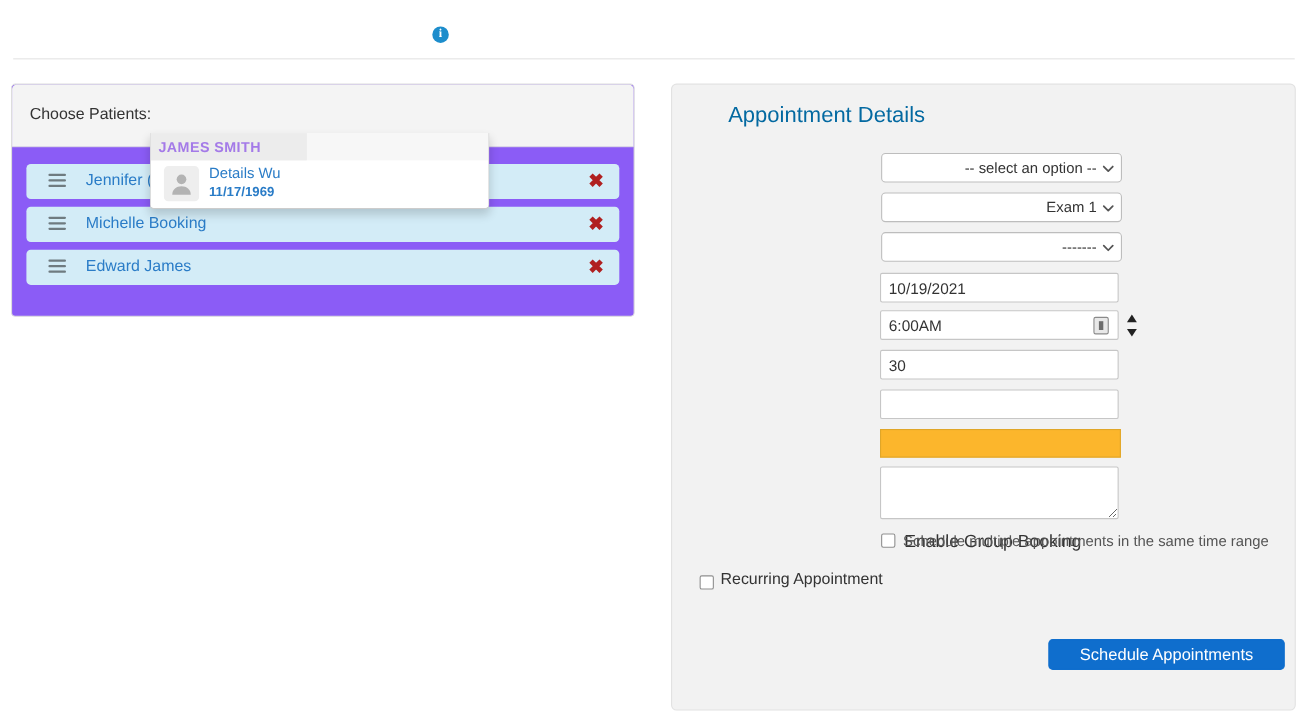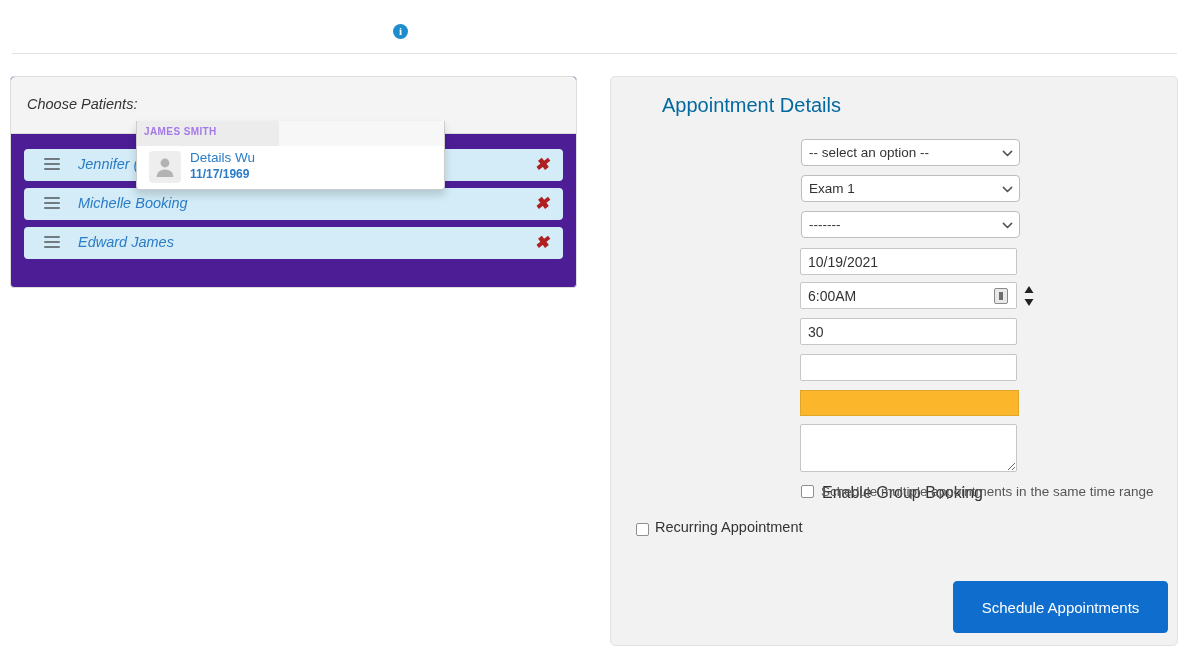--- a/index.html
+++ b/index.html
@@ -47,24 +47,23 @@
     left: 12px; top: 53px;
     width: 1165px; height: 1px;
     background: #e3e3e3;
   }
 
   
   .left-panel {
     position: absolute;
     left: 10px; top: 76px;
     width: 567px; height: 212px;
-    background: #4c1d95;
+    background: #8b5cf6;
     border: 1px solid #dddddd;
     border-radius: 4px;
-    font-style: italic;
   }
   .choose-bar {
     position: absolute;
     left: 0; top: 0;
     width: 565px; height: 57px;
     background: #f4f4f4;
     border-bottom: 1px solid #dddddd;
     border-radius: 4px 4px 0 0;
   }
   .choose-label {
@@ -127,21 +126,21 @@
   }
   .dd-group-band {
     position: absolute;
     left: 0; top: 0;
     width: 142px; height: 25px;
     background: #ececec;
   }
   .dd-group-label {
     position: absolute;
     left: 7px; top: 5px;
-    font-size: 10px;
+    font-size: 13px;
     font-weight: bold;
     letter-spacing: .4px;
     color: #a47ae8;
   }
   .dd-item {
     position: absolute;
     left: 0; top: 25px;
     width: 307px; height: 43px;
     background: #ffffff;
     cursor: pointer;
@@ -247,20 +246,21 @@
     width: 219px; height: 27px;
     padding: 2px 22px 2px 7px;
     font-family: "Liberation Sans", sans-serif;
     font-size: 13.5px;
     color: #333333;
     background: #ffffff;
     border: 1px solid #bdbdbd;
     border-radius: 4px;
     -webkit-appearance: none;
     appearance: none;
+    text-align: right;
   }
   .chev {
     position: absolute;
     left: 391px;
     width: 11px; height: 11px;
     pointer-events: none;
   }
 
   input.ctl {
     position: absolute;
@@ -333,21 +333,21 @@
   .inline-cbx-label {
     position: absolute;
     font-size: 14.5px;
     color: #333333;
     white-space: nowrap;
     cursor: pointer;
   }
   .submit-btn {
     position: absolute;
     left: 342px; top: 504px;
-    width: 215px; height: 52px;
+    width: 215px; height: 28px;
     background: #0f6ecd;
     border: 1px solid #14b8a6;
     border-radius: 4px;
     color: #ffffff;
     font-family: "Liberation Sans", sans-serif;
     font-size: 15px;
     cursor: pointer;
   }
 </style>
 </head>

